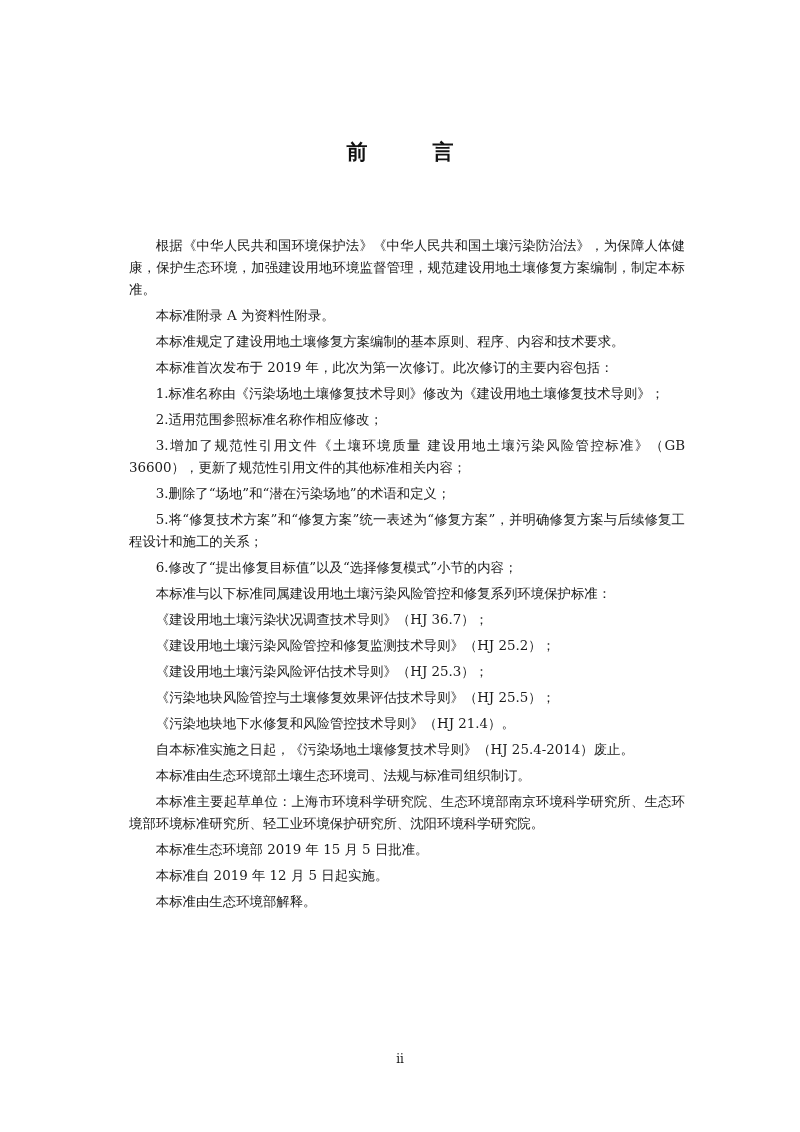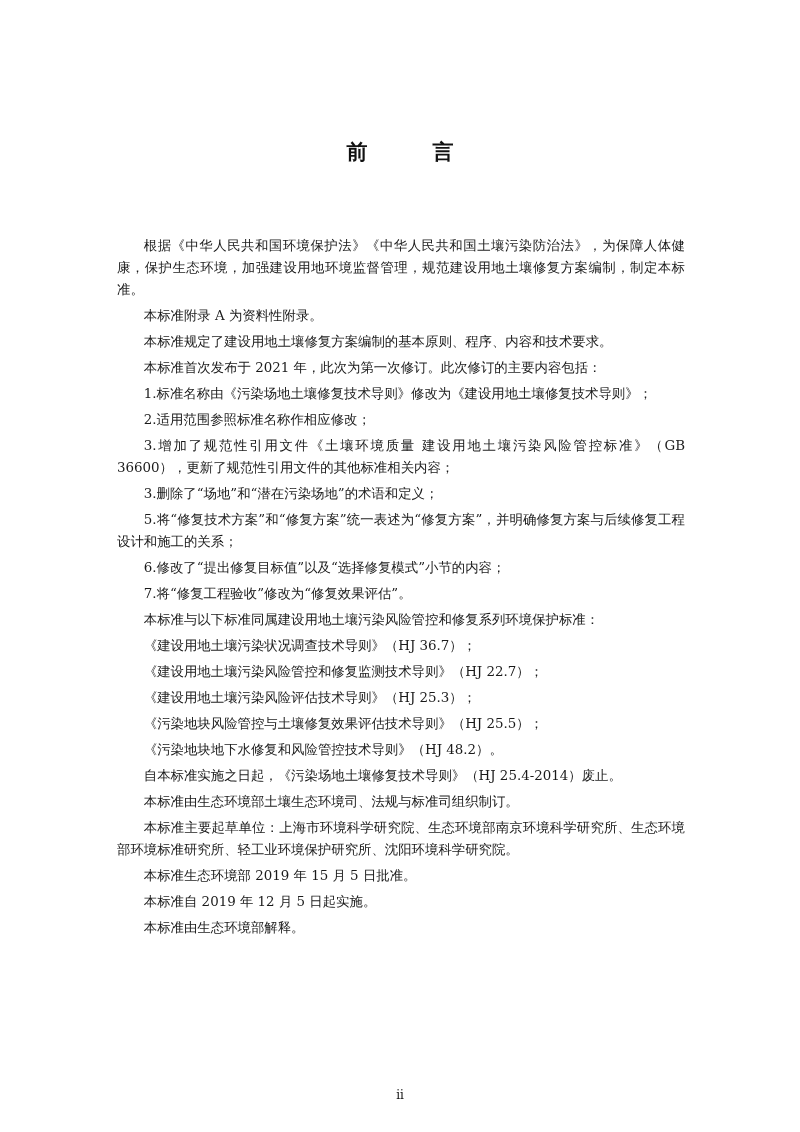--- a/index.html
+++ b/index.html
@@ -8,50 +8,49 @@
   .title {
     position: absolute; top: 138px; left: 0; width: 800px; text-align: center;
     font-family: "DejaVu Sans", sans-serif; font-weight: bold; font-size: 21px;
     letter-spacing: 22px; color: #111; padding-left: 22px; box-sizing: border-box;
   }
   .body {
     position: absolute; top: 235px; left: 117px; width: 568px;
     font-family: "DejaVu Serif", serif; font-size: 13.4px; color: #1a1a1a;
     line-height: 22px;
   }
-  .p { margin: 0 0 4px 0; text-indent: 2em; text-align: justify; }
+  .p { margin: 0 0 4px 12px; text-indent: 2em; text-align: justify; }
   .footer {
-    position: absolute; top: 1088px; left: 0; width: 800px; text-align: center;
+    position: absolute; top: 1052px; left: 0; width: 800px; text-align: center;
     font-family: "DejaVu Serif", serif; font-size: 12px; color: #111;
   }
 </style>
 </head>
 <body>
 
 <div class="page">
   <div class="title">前　言</div>
 
   <div class="body">
     <p class="p">根据《中华人民共和国环境保护法》《中华人民共和国土壤污染防治法》，为保障人体健康，保护生态环境，加强建设用地环境监督管理，规范建设用地土壤修复方案编制，制定本标准。</p>
     <p class="p">本标准附录 A 为资料性附录。</p>
     <p class="p">本标准规定了建设用地土壤修复方案编制的基本原则、程序、内容和技术要求。</p>
-    <p class="p">本标准首次发布于 2021 年，此次为第一次修订。此次修订的主要内容包括：</p>
+    <p class="p">本标准首次发布于 2019 年，此次为第一次修订。此次修订的主要内容包括：</p>
     <p class="p">1.标准名称由《污染场地土壤修复技术导则》修改为《建设用地土壤修复技术导则》；</p>
     <p class="p">2.适用范围参照标准名称作相应修改；</p>
     <p class="p">3.增加了规范性引用文件《土壤环境质量 建设用地土壤污染风险管控标准》（GB 36600），更新了规范性引用文件的其他标准相关内容；</p>
     <p class="p">3.删除了“场地”和“潜在污染场地”的术语和定义；</p>
     <p class="p">5.将“修复技术方案”和“修复方案”统一表述为“修复方案”，并明确修复方案与后续修复工程设计和施工的关系；</p>
     <p class="p">6.修改了“提出修复目标值”以及“选择修复模式”小节的内容；</p>
-    <p class="p">7.将“修复工程验收”修改为“修复效果评估”。</p>
     <p class="p">本标准与以下标准同属建设用地土壤污染风险管控和修复系列环境保护标准：</p>
     <p class="p">《建设用地土壤污染状况调查技术导则》（HJ 36.7）；</p>
-    <p class="p">《建设用地土壤污染风险管控和修复监测技术导则》（HJ 22.7）；</p>
+    <p class="p">《建设用地土壤污染风险管控和修复监测技术导则》（HJ 25.2）；</p>
     <p class="p">《建设用地土壤污染风险评估技术导则》（HJ 25.3）；</p>
     <p class="p">《污染地块风险管控与土壤修复效果评估技术导则》（HJ 25.5）；</p>
-    <p class="p">《污染地块地下水修复和风险管控技术导则》（HJ 48.2）。</p>
+    <p class="p">《污染地块地下水修复和风险管控技术导则》（HJ 21.4）。</p>
     <p class="p">自本标准实施之日起，《污染场地土壤修复技术导则》（HJ 25.4-2014）废止。</p>
     <p class="p">本标准由生态环境部土壤生态环境司、法规与标准司组织制订。</p>
     <p class="p">本标准主要起草单位：上海市环境科学研究院、生态环境部南京环境科学研究所、生态环境部环境标准研究所、轻工业环境保护研究所、沈阳环境科学研究院。</p>
     <p class="p">本标准生态环境部 2019 年 15 月 5 日批准。</p>
     <p class="p">本标准自 2019 年 12 月 5 日起实施。</p>
     <p class="p">本标准由生态环境部解释。</p>
   </div>
 
   <div class="footer">ii</div>
 </div>

